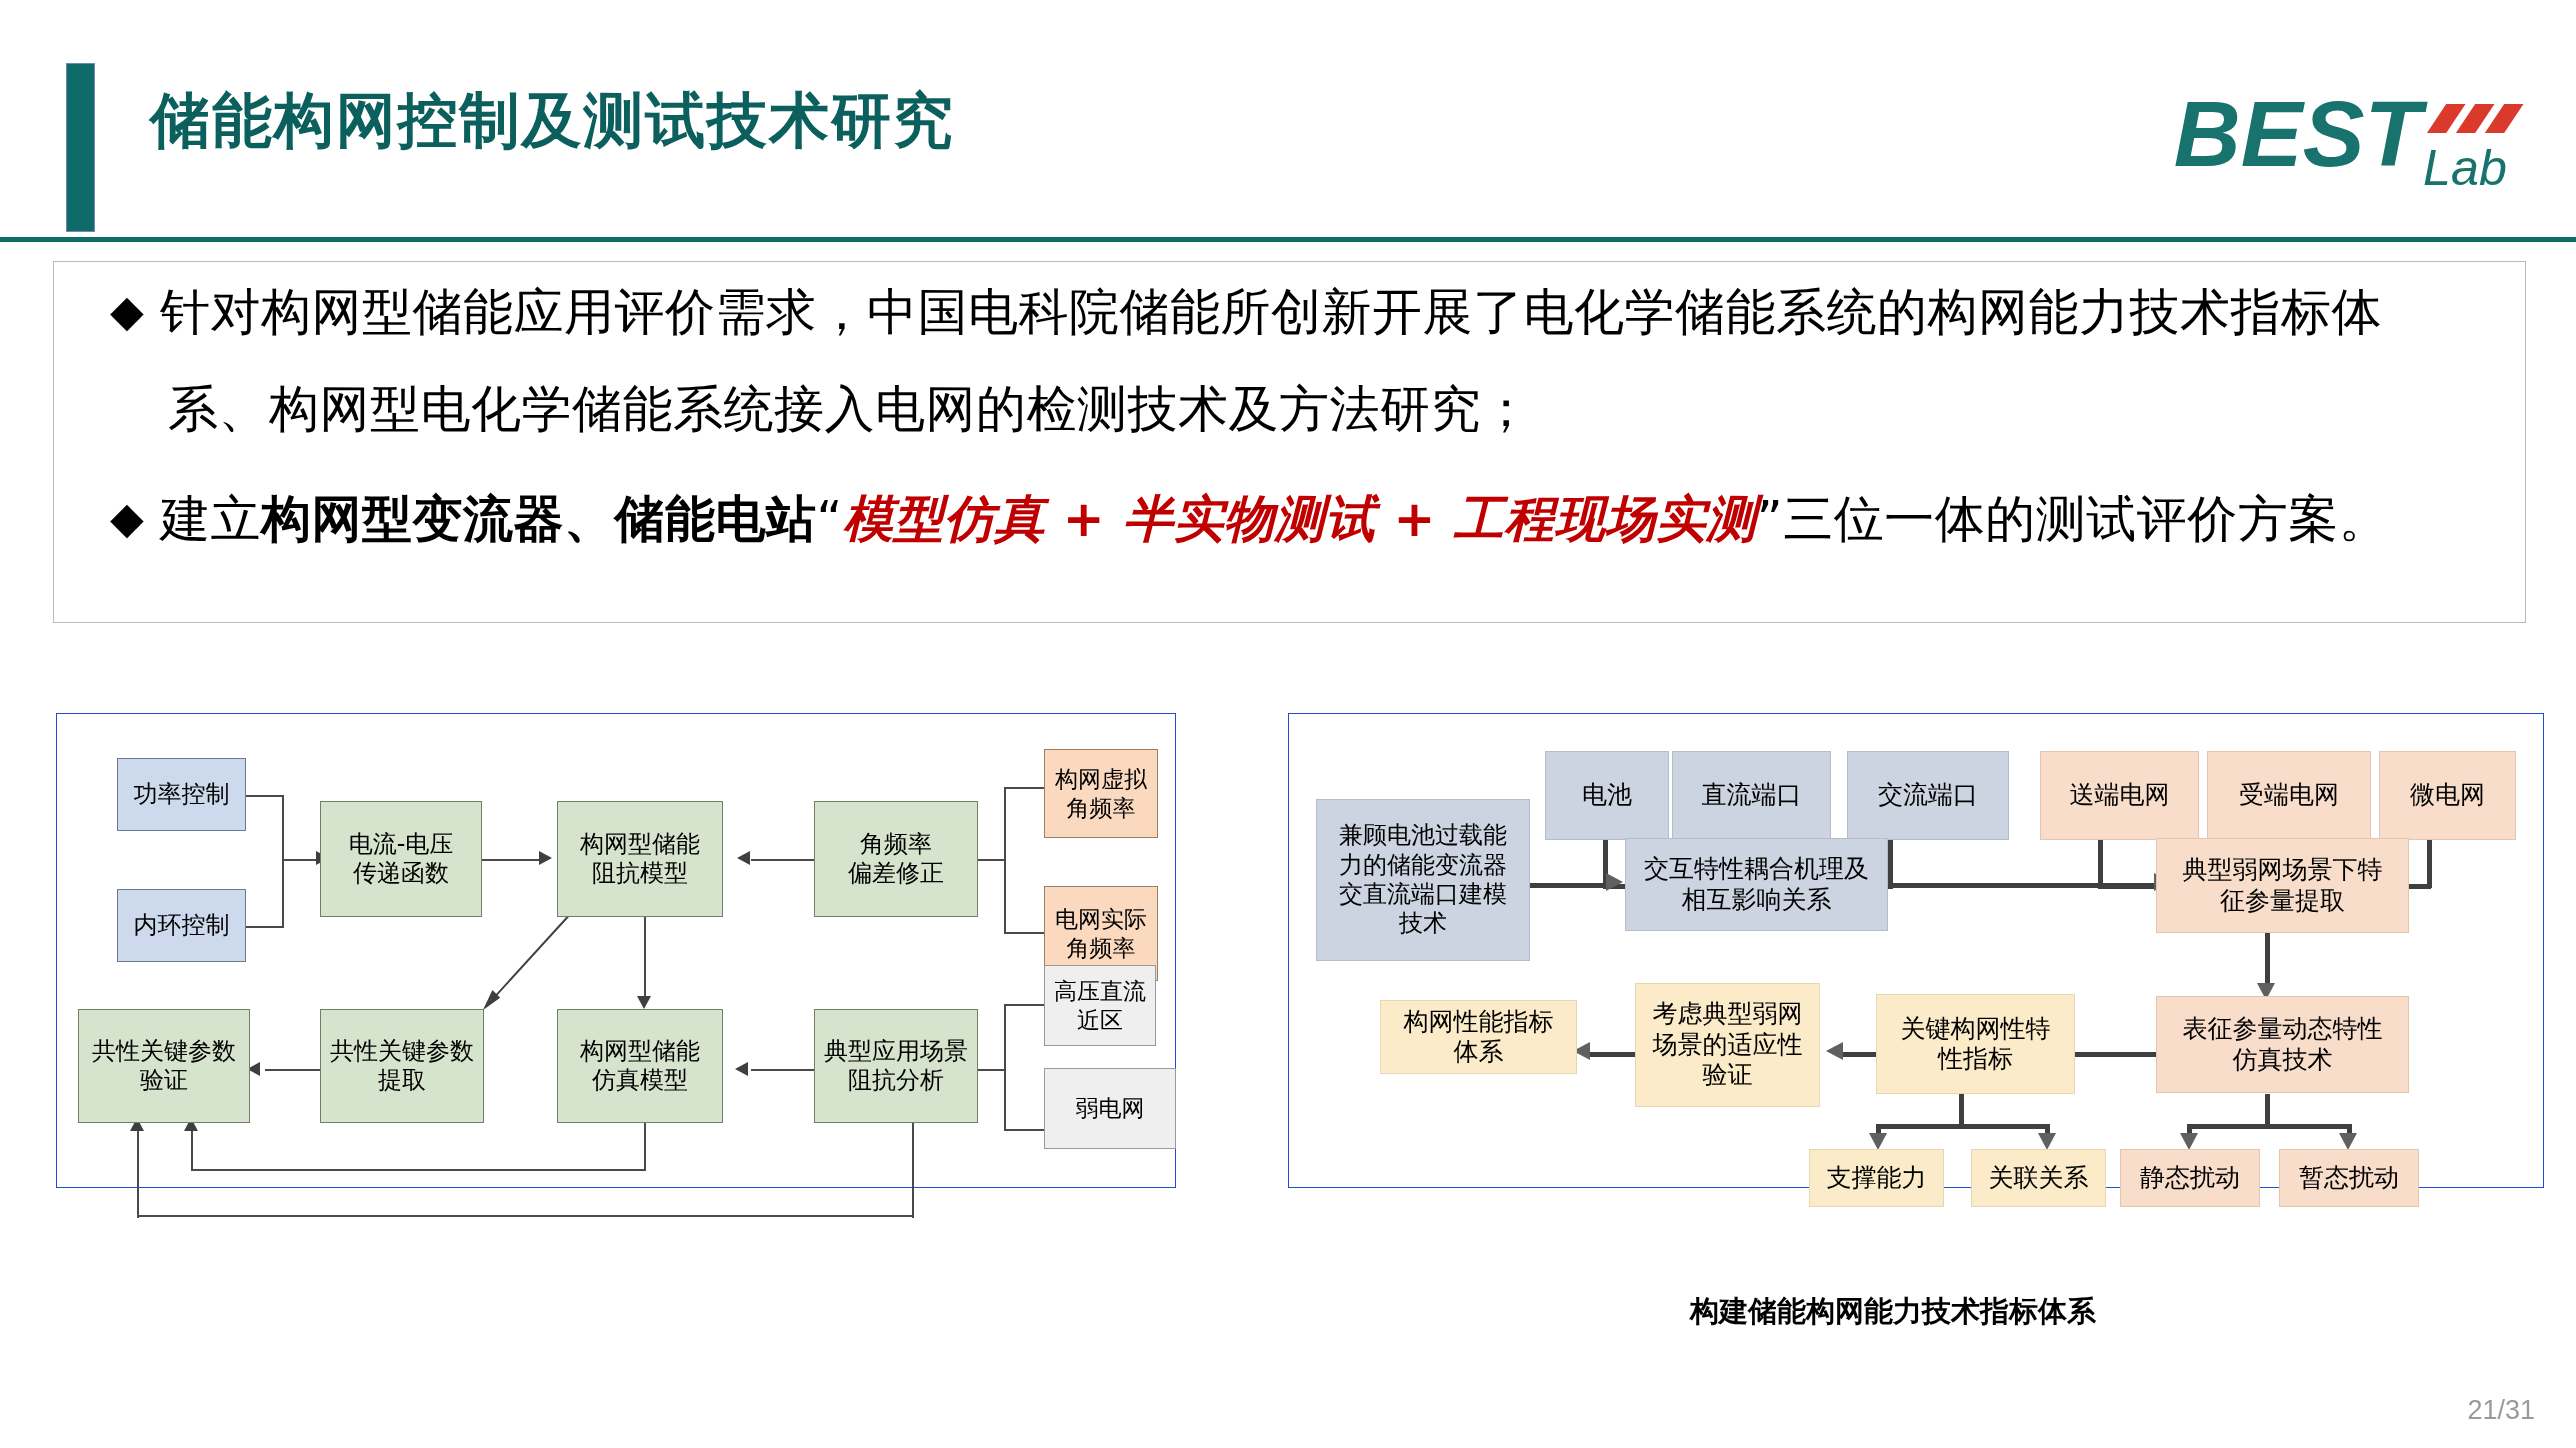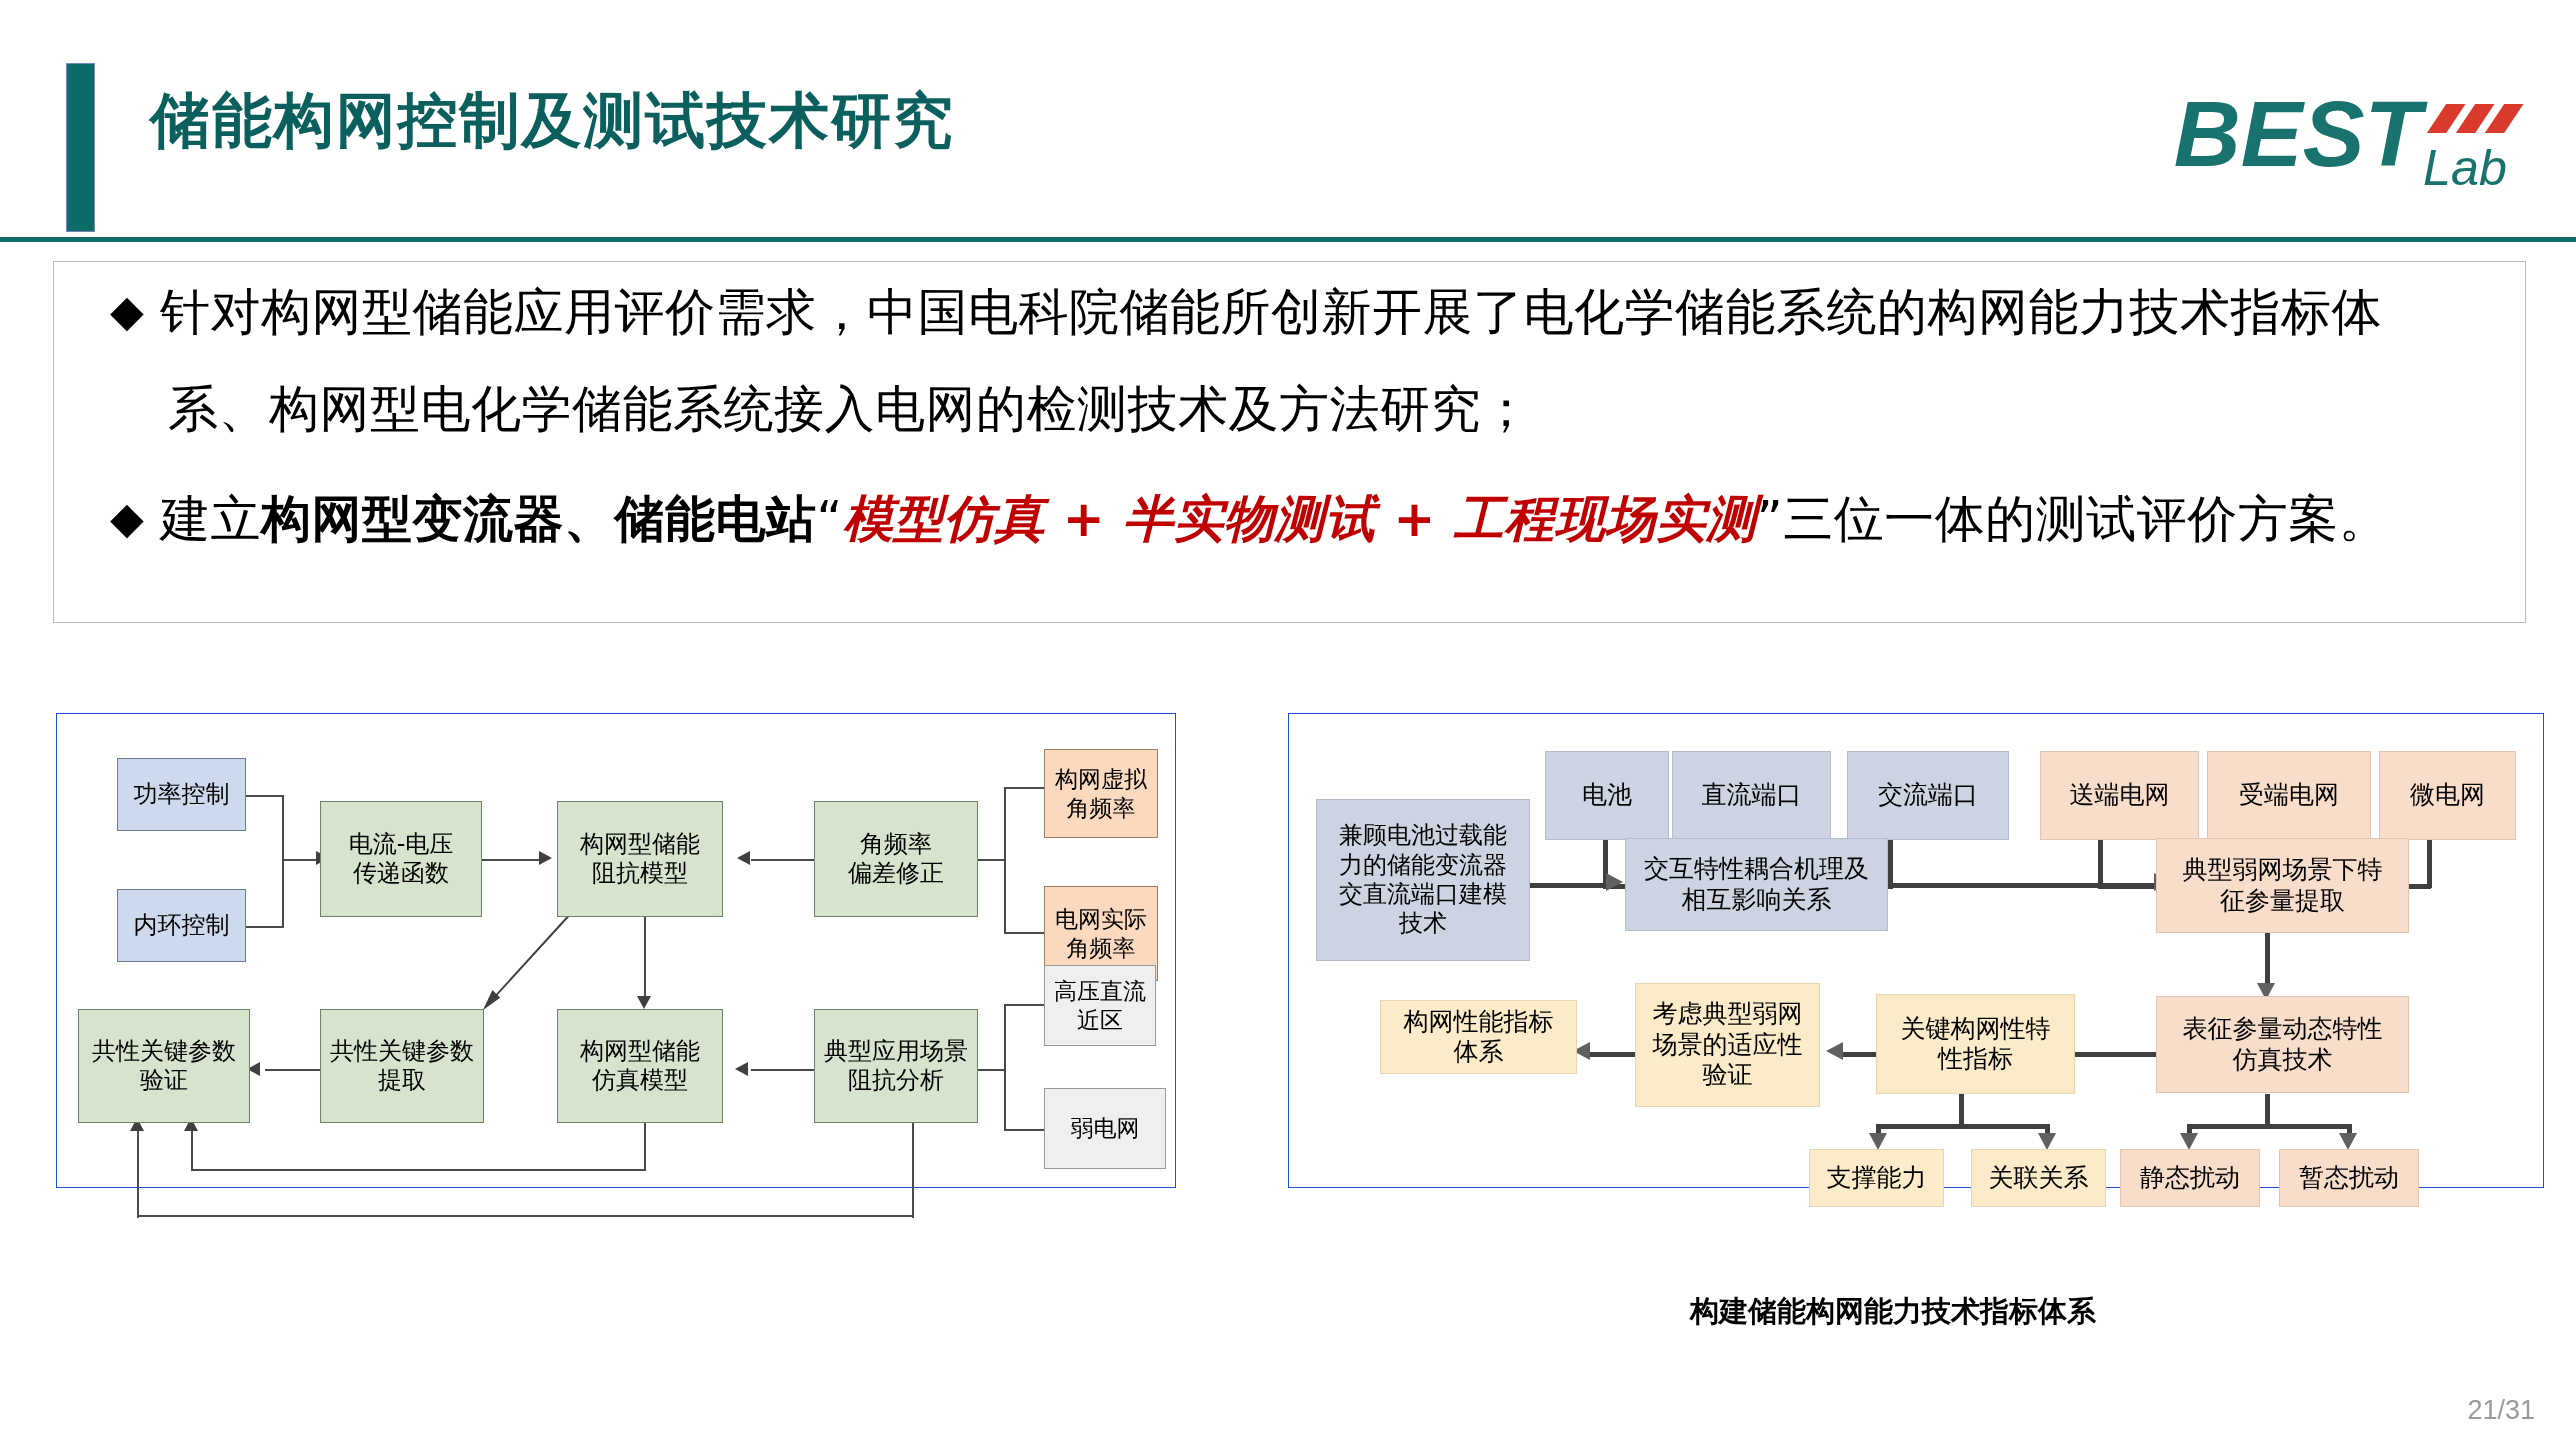--- a/index.html
+++ b/index.html
@@ -200,21 +200,21 @@
     <div class="dnode n-green" style="left:21px;  top:295px; width:172px; height:114px; font-size:24px;">共性关键参数
 验证</div>
     <div class="dnode n-green" style="left:263px; top:295px; width:164px; height:114px; font-size:24px;">共性关键参数
 提取</div>
     <div class="dnode n-green" style="left:500px; top:295px; width:166px; height:114px; font-size:24px;">构网型储能
 仿真模型</div>
     <div class="dnode n-green" style="left:757px; top:295px; width:164px; height:114px; font-size:24px;">典型应用场景
 阻抗分析</div>
     <div class="dnode n-gray" style="left:987px; top:251px; width:112px; height:81px; font-size:23px;">高压直流
 近区</div>
-    <div class="dnode n-gray" style="left:987px; top:374px; width:122px; height:81px; font-size:23px;">弱电网</div>
+    <div class="dnode n-gray" style="left:987px; top:354px; width:132px; height:81px; font-size:23px;">弱电网</div>
   </div>
 
   <div class="panel panel-right">
 
     <div class="ln" style="left:314px; top:126px; width:4.8px; height:48px;"></div>
     <div class="ln" style="left:444px; top:126px; width:4.8px; height:48px;"></div>
     <div class="ln" style="left:599px; top:126px; width:4.8px; height:48px;"></div>
     <div class="ln" style="left:314px; top:170px; width:290px; height:4.8px;"></div>
     <div class="ln" style="left:444px; top:170px; width:4.8px; height:25px;"></div>
     <div class="arrow" style="left:437px; top:193px; border-top:17.4px solid #606060; border-left:9.7px solid transparent; border-right:9.7px solid transparent;"></div>

